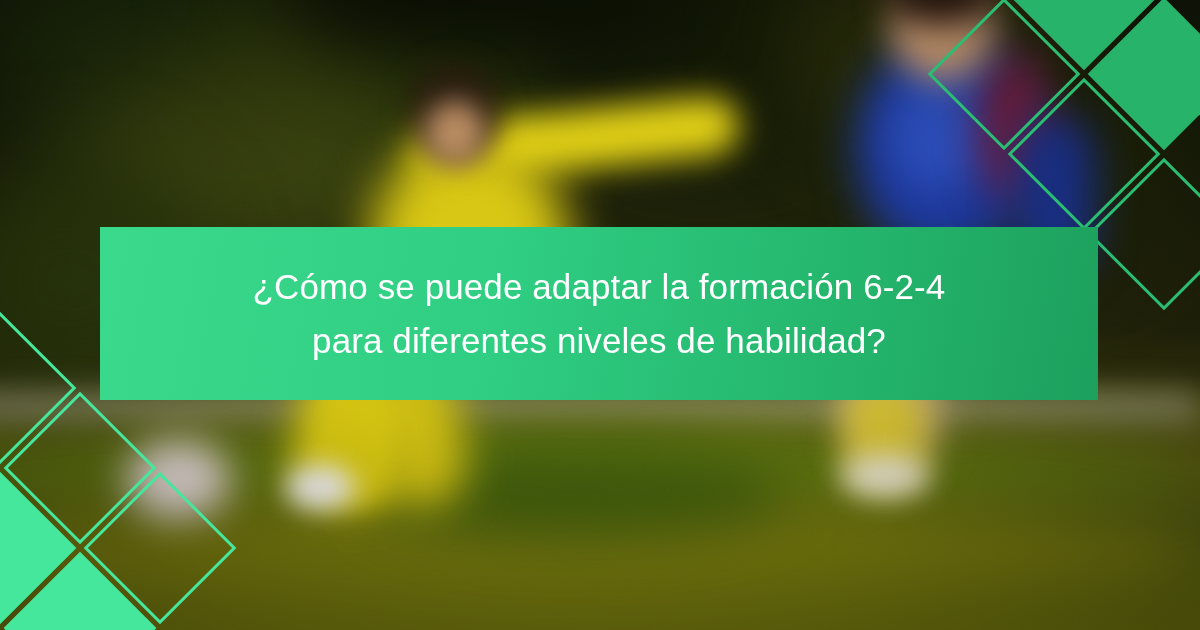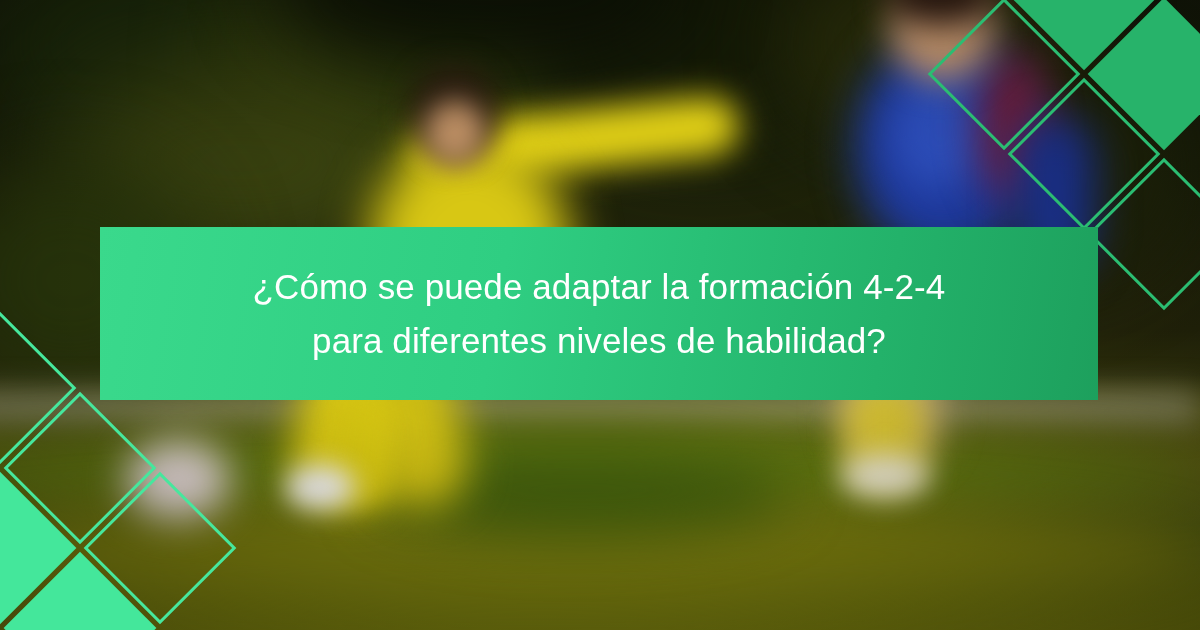--- a/index.html
+++ b/index.html
@@ -195,17 +195,17 @@
 
   <div class="deco deco-bl" id="deco-bl">
       <div class="dia outline" style="left: -54px; top: -36px;"></div>
       <div class="dia outline" style="left: 26px; top: 44px;"></div>
       <div class="dia outline" style="left: 106px; top: 124px;"></div>
       <div class="dia filled" style="left: -54px; top: 124px;"></div>
       <div class="dia filled" style="left: 26px; top: 204px;"></div>
     </div>
 
   <div class="banner">
-    <div class="banner-text">¿Cómo se puede adaptar la formación 4-2-4
+    <div class="banner-text">¿Cómo se puede adaptar la formación 6-2-4
 para diferentes niveles de habilidad?</div>
   </div>
 
 </div>
 
 </body></html>

